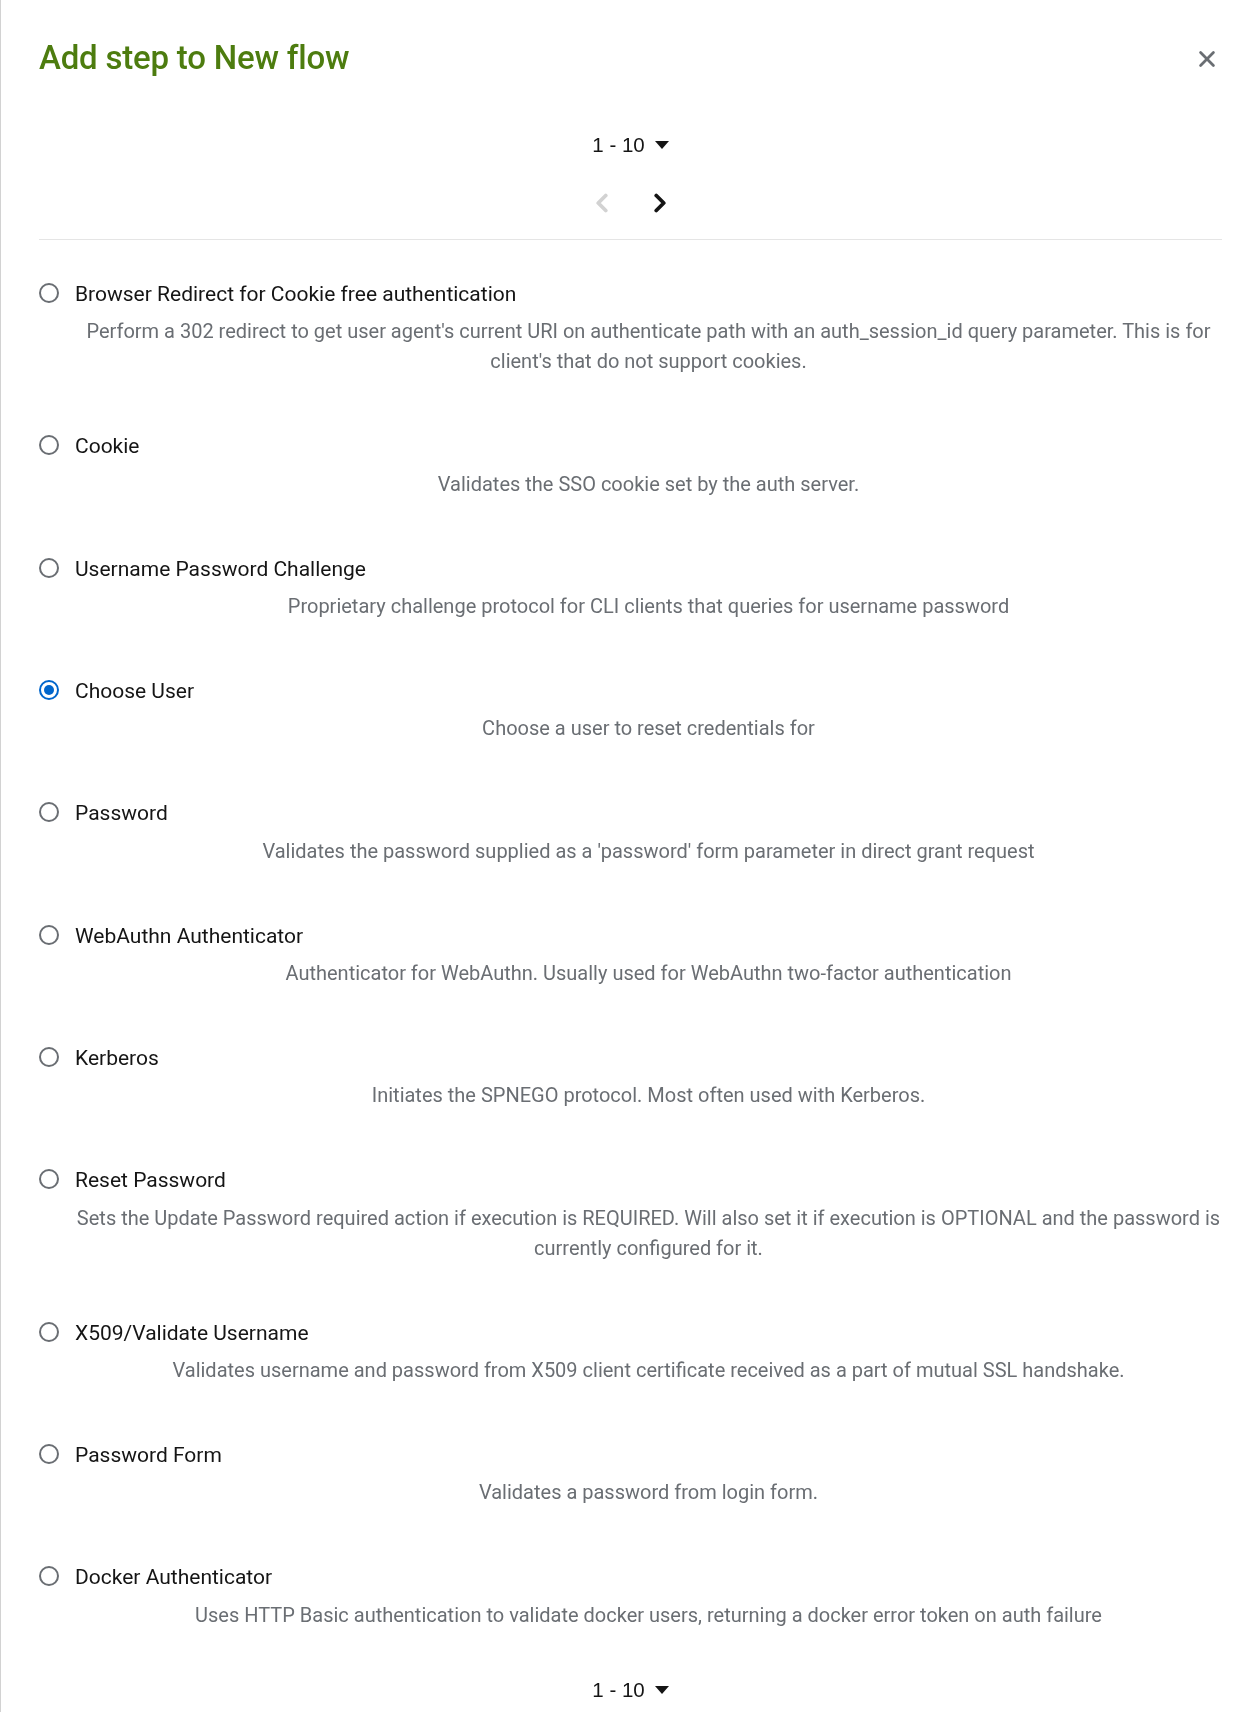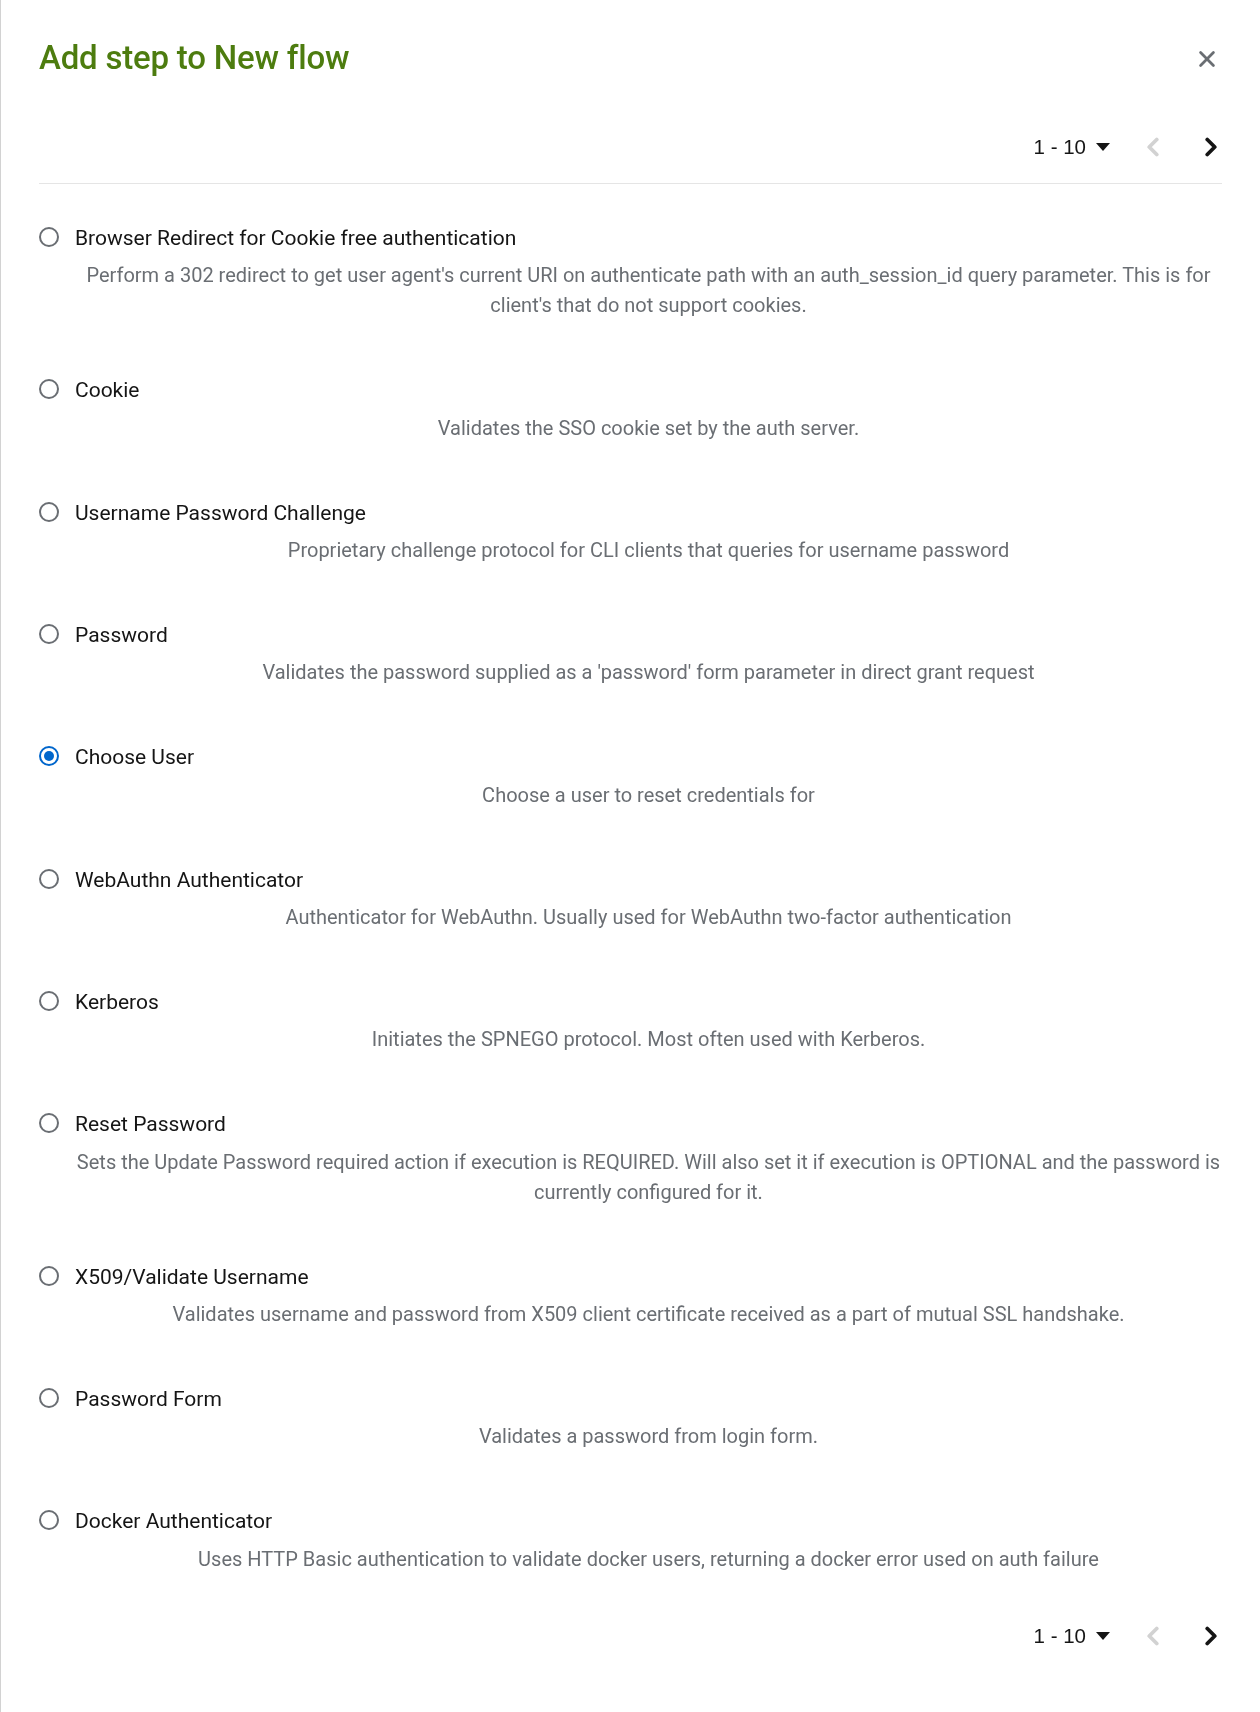--- a/index.html
+++ b/index.html
@@ -35,20 +35,21 @@
       padding: 4px;
       margin-top: 6px;
     }
     .close-btn svg { display: block; }
     .pagination {
       display: flex;
       justify-content: flex-end;
       align-items: center;
       gap: 32px;
       margin-bottom: 22px;
+      flex-direction: column;
     }
     .pagination-bottom { margin-top: 48px; margin-bottom: 0; }
     .page-label {
       display: flex;
       align-items: center;
       gap: 10px;
       font-size: 20.5px;
       font-weight: 500;
       color: #151515;
       background: none;
@@ -214,38 +215,38 @@
         <div class="radio-wrap">
           <input type="radio" name="step" class="radio" style="">
         </div>
         <div class="option-body">
           <div class="option-title">Username Password Challenge</div>
           <div class="option-desc">Proprietary challenge protocol for CLI clients that queries for username password</div>
         </div>
       </div>
       <div class="option-item">
         <div class="radio-wrap">
+          <input type="radio" name="step" class="radio" checked="" style="">
+        </div>
+        <div class="option-body">
+          <div class="option-title">Choose User</div>
+          <div class="option-desc">Choose a user to reset credentials for</div>
+        </div>
+      </div>
+      <div class="option-item">
+        <div class="radio-wrap">
           <input type="radio" name="step" class="radio" style="">
         </div>
         <div class="option-body">
           <div class="option-title">Password</div>
           <div class="option-desc">Validates the password supplied as a 'password' form parameter in direct grant request</div>
         </div>
       </div>
       <div class="option-item">
         <div class="radio-wrap">
-          <input type="radio" name="step" class="radio" checked="" style="">
-        </div>
-        <div class="option-body">
-          <div class="option-title">Choose User</div>
-          <div class="option-desc">Choose a user to reset credentials for</div>
-        </div>
-      </div>
-      <div class="option-item">
-        <div class="radio-wrap">
           <input type="radio" name="step" class="radio" style="">
         </div>
         <div class="option-body">
           <div class="option-title">WebAuthn Authenticator</div>
           <div class="option-desc">Authenticator for WebAuthn. Usually used for WebAuthn two-factor authentication</div>
         </div>
       </div>
       <div class="option-item">
         <div class="radio-wrap">
           <input type="radio" name="step" class="radio" style="">
@@ -281,21 +282,21 @@
           <div class="option-title">Password Form</div>
           <div class="option-desc">Validates a password from login form.</div>
         </div>
       </div>
       <div class="option-item">
         <div class="radio-wrap">
           <input type="radio" name="step" class="radio" style="">
         </div>
         <div class="option-body">
           <div class="option-title">Docker Authenticator</div>
-          <div class="option-desc">Uses HTTP Basic authentication to validate docker users, returning a docker error used on auth failure</div>
+          <div class="option-desc">Uses HTTP Basic authentication to validate docker users, returning a docker error token on auth failure</div>
         </div>
       </div>
     </div>
 
   <div class="pagination pagination-bottom">
     <button class="page-label">
       <span>1 - 10</span>
       <span class="caret"></span>
     </button>
     <div class="page-nav">

